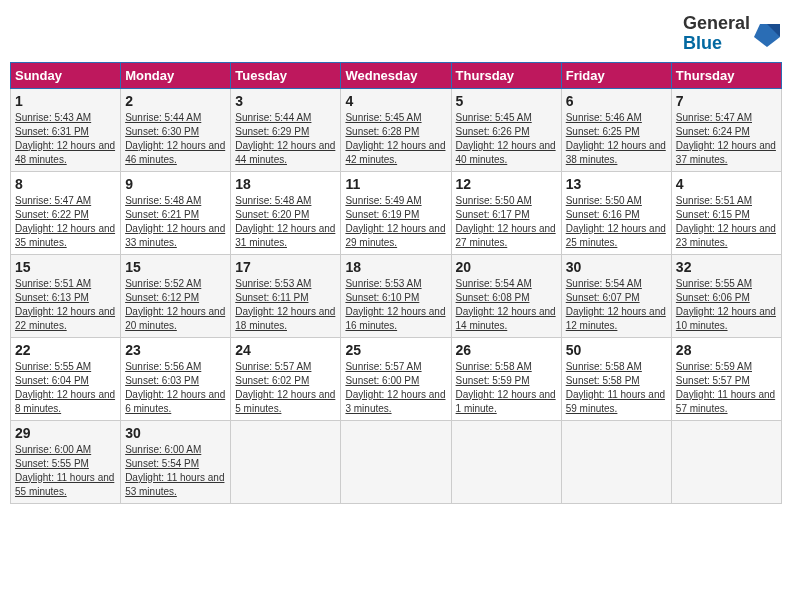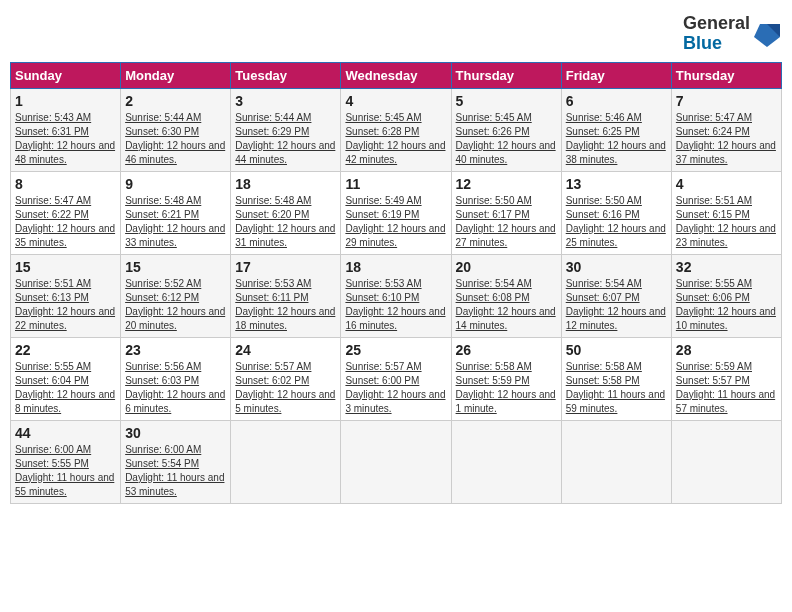--- a/index.html
+++ b/index.html
@@ -241,21 +241,21 @@
             <span class="day-num">50</span>
             <div class="day-detail">Sunrise: 5:58 AM<br>Sunset: 5:58 PM<br>Daylight: 11 hours and 59 minutes.</div>
           </td>
           <td>
             <span class="day-num">28</span>
             <div class="day-detail">Sunrise: 5:59 AM<br>Sunset: 5:57 PM<br>Daylight: 11 hours and 57 minutes.</div>
           </td>
         </tr>
         <tr>
           <td>
-            <span class="day-num">44</span>
+            <span class="day-num">29</span>
             <div class="day-detail">Sunrise: 6:00 AM<br>Sunset: 5:55 PM<br>Daylight: 11 hours and 55 minutes.</div>
           </td>
           <td>
             <span class="day-num">30</span>
             <div class="day-detail">Sunrise: 6:00 AM<br>Sunset: 5:54 PM<br>Daylight: 11 hours and 53 minutes.</div>
           </td>
           <td class="empty"></td>
           <td class="empty"></td>
           <td class="empty"></td>
           <td class="empty"></td>

